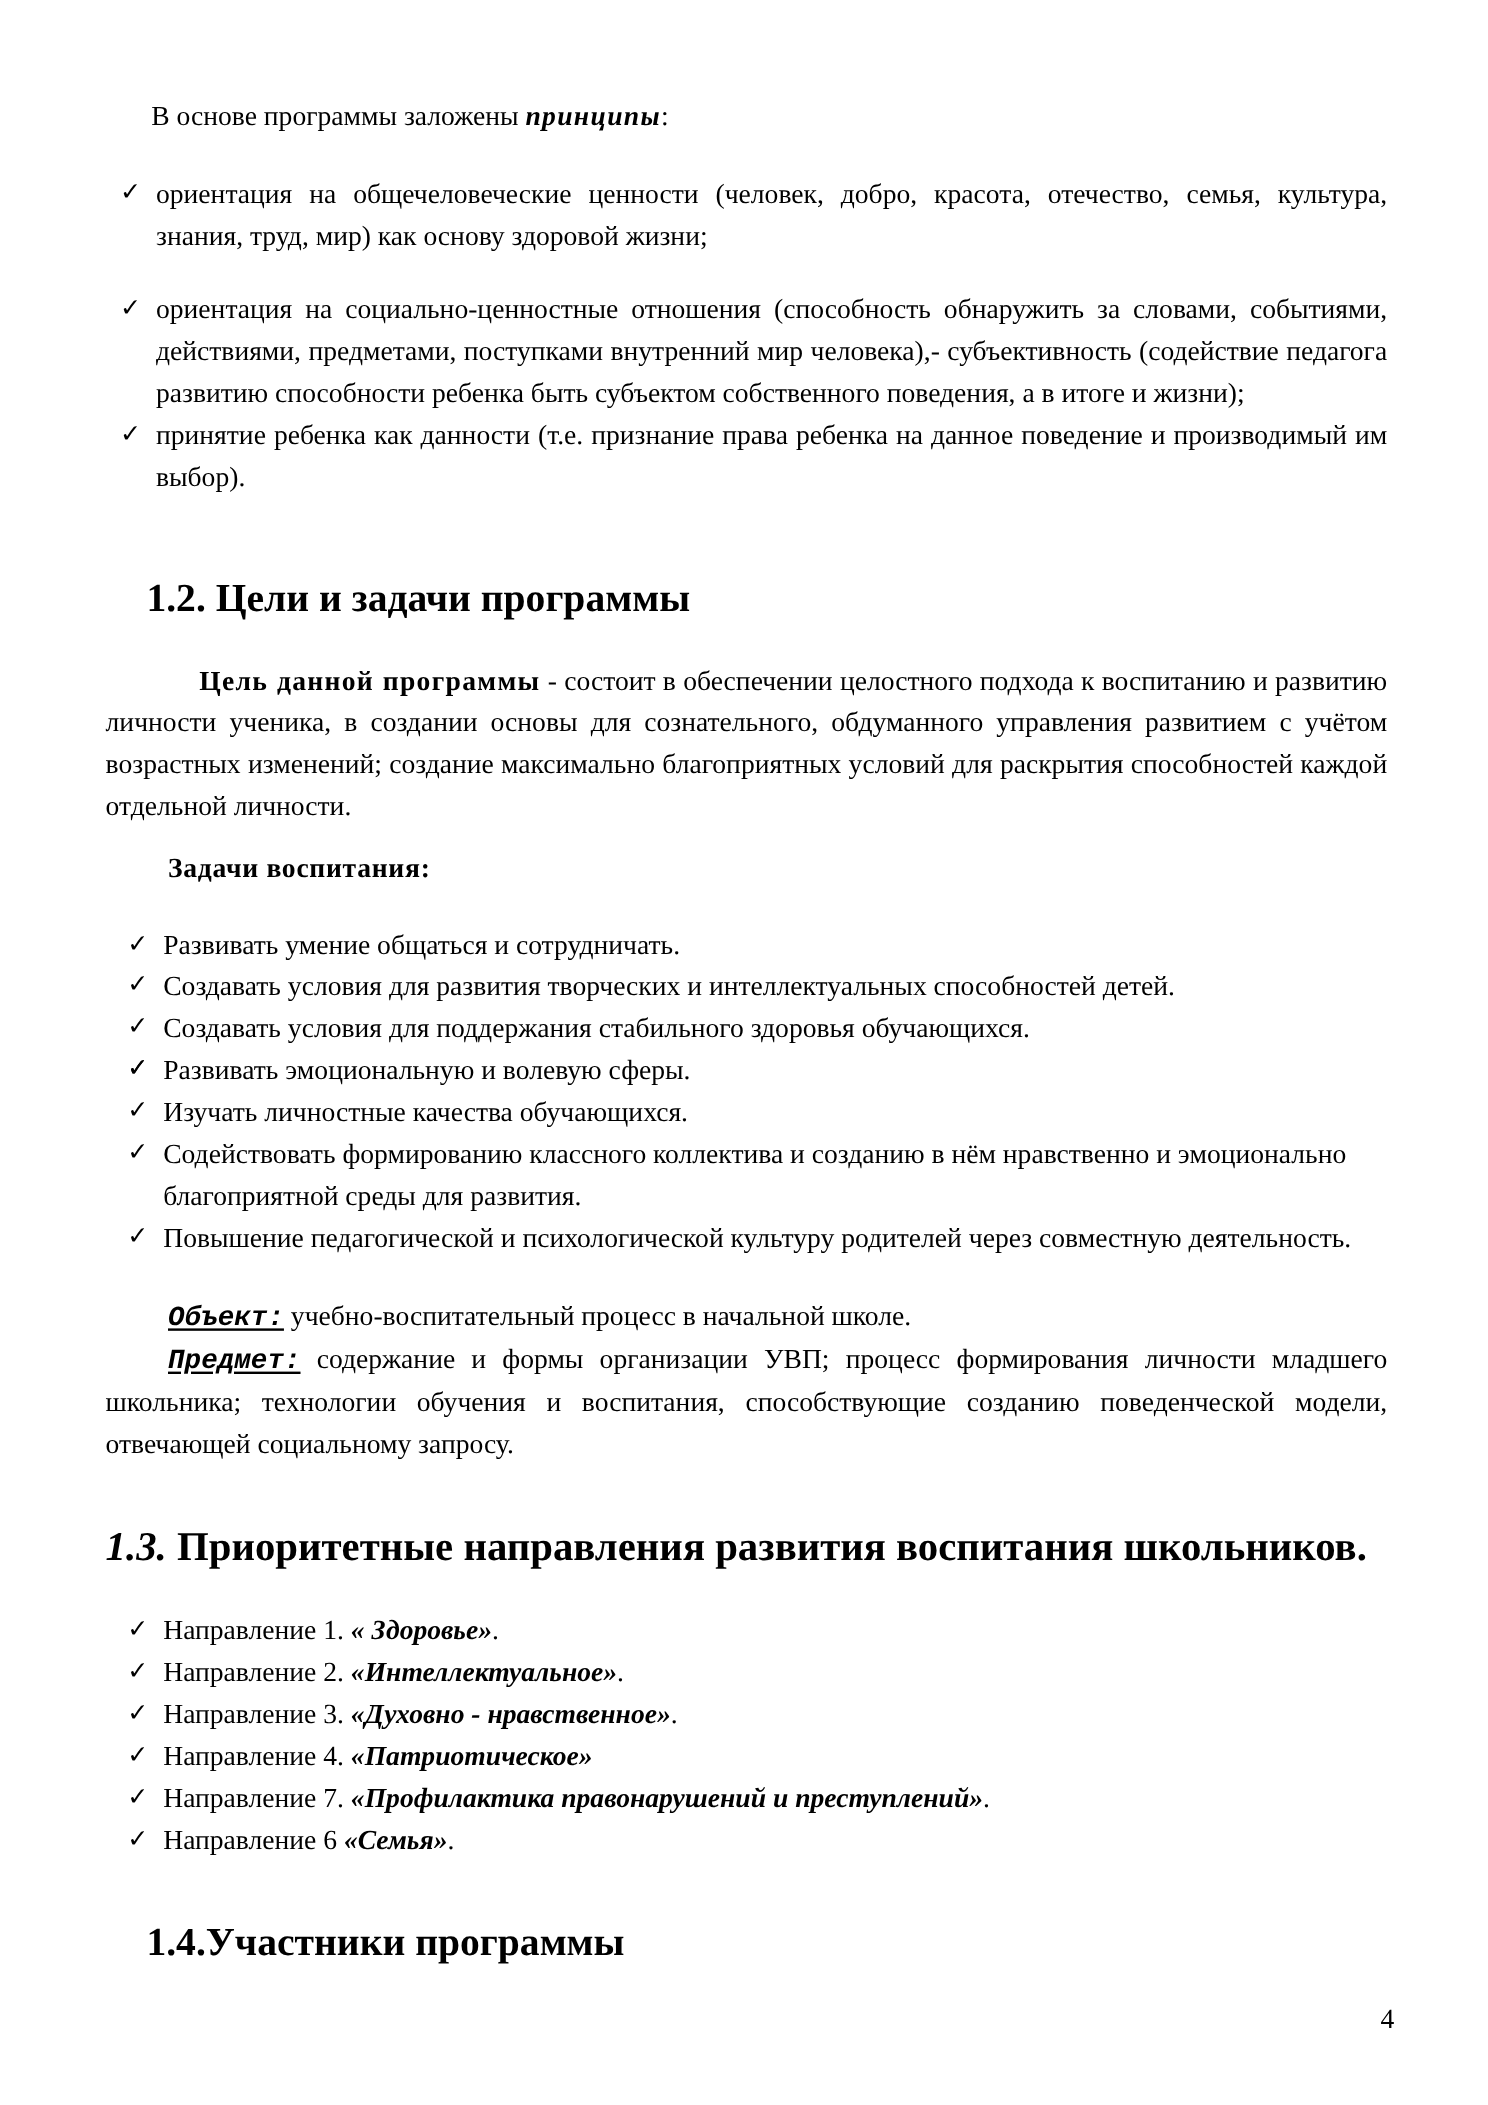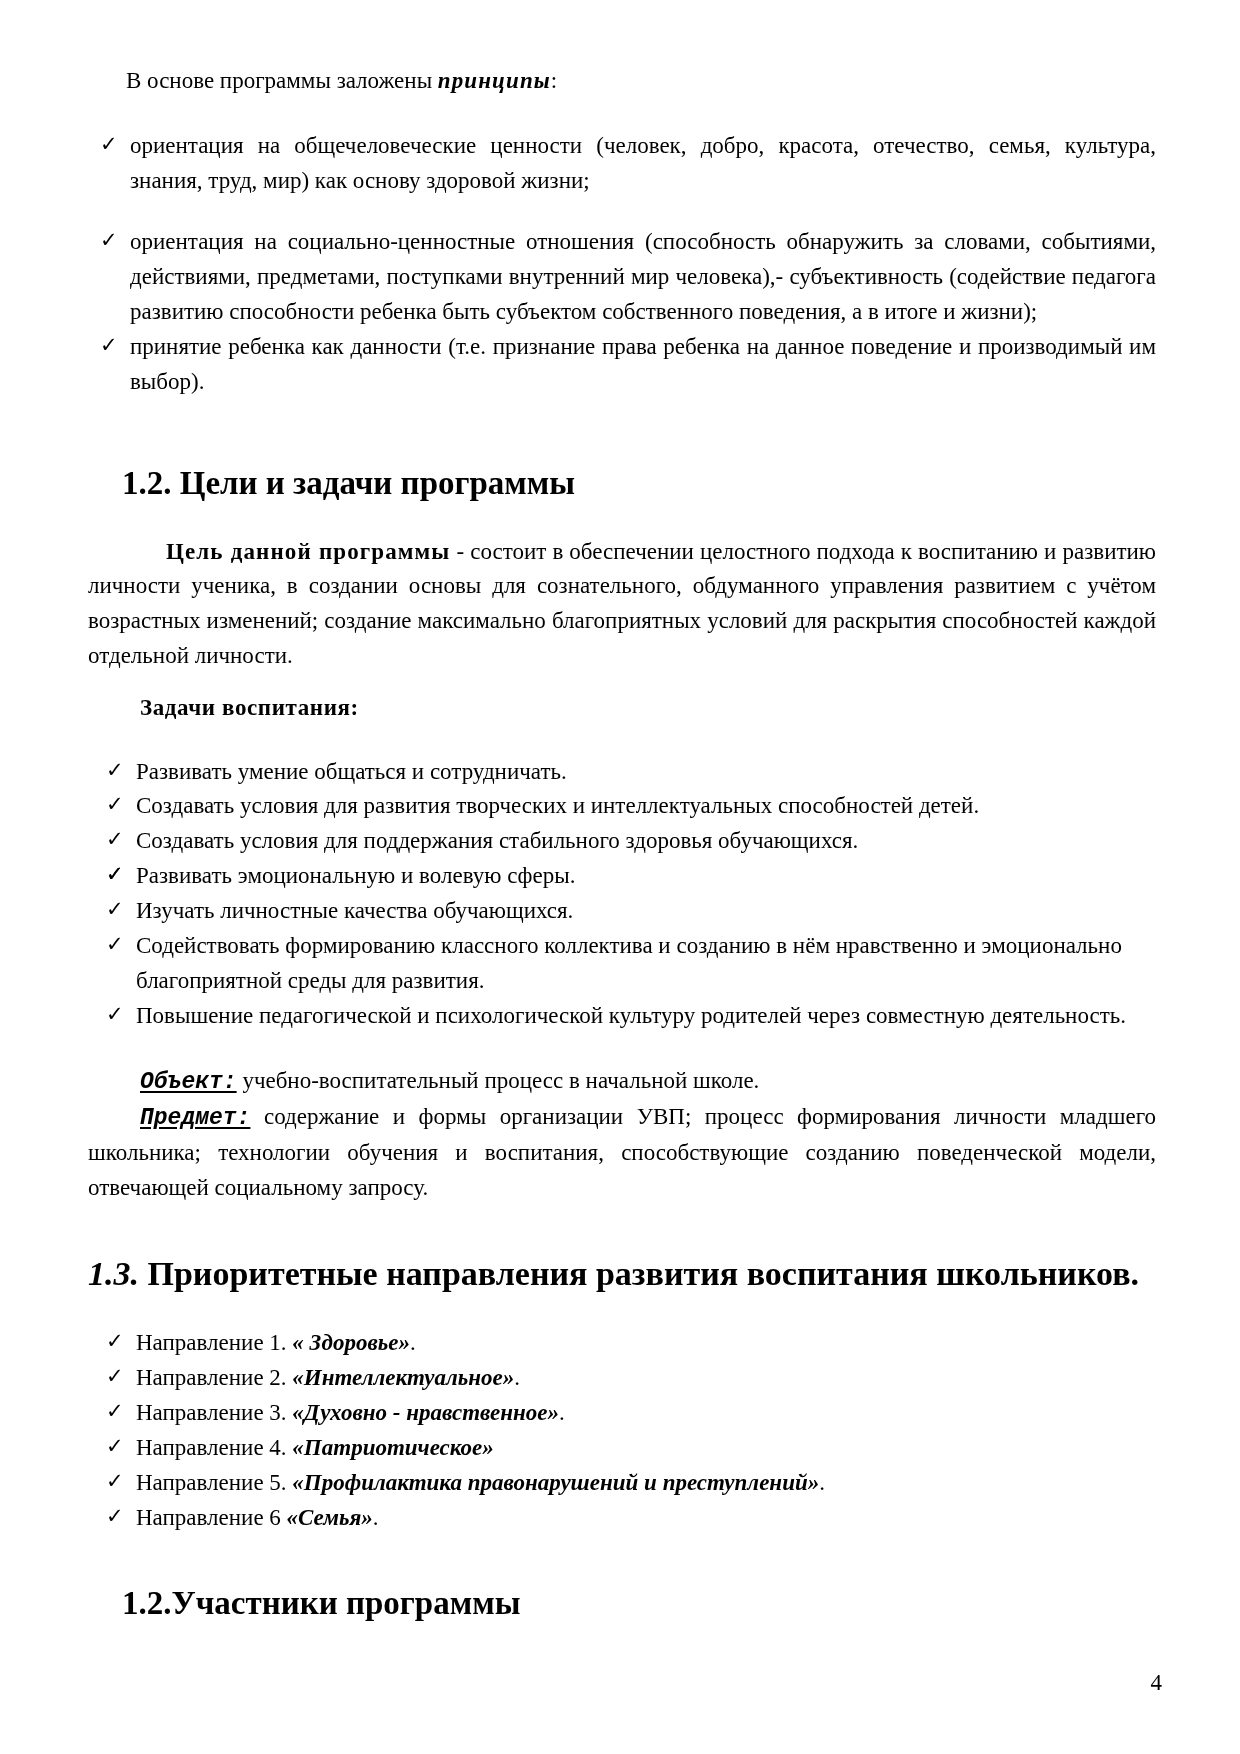--- a/index.html
+++ b/index.html
@@ -14,21 +14,21 @@
     background: #ffffff;
     box-sizing: border-box;
     padding: 0;
     overflow: hidden;
     font-family: "Liberation Serif", "DejaVu Serif", serif;
     color: #000000;
   }
   .content {
     position: absolute;
     left: 88px;
-    top: 64px;
+    top: 80px;
     width: 1068px;
   }
 
   
   .para {
     font-size: 23px;
     line-height: 1.52;
     text-align: justify;
     margin: 0;
   }
@@ -172,24 +172,24 @@
 
     <h2 class="h-wide"><span class="h-num-italic-prefix">1.3.</span><span> Приоритетные направления развития воспитания школьников.</span></h2>
 
     <div class="spacer-m"></div>
 
     <ul class="clist left narrow">
       <li class="tight"><span class="tick">✓</span><span>Направление 1. </span><span class="bi">« Здоровье»</span><span>.</span></li>
       <li class="tight"><span class="tick">✓</span><span>Направление 2. </span><span class="bi">«Интеллектуальное»</span><span>.</span></li>
       <li class="tight"><span class="tick">✓</span><span>Направление 3. </span><span class="bi">«Духовно - нравственное»</span><span>.</span></li>
       <li class="tight"><span class="tick">✓</span><span>Направление 4. </span><span class="bi">«Патриотическое»</span><span></span></li>
-      <li class="tight"><span class="tick">✓</span><span>Направление 5. </span><span class="bi">«Профилактика правонарушений и преступлений»</span><span>.</span></li>
+      <li class="tight"><span class="tick">✓</span><span>Направление 7. </span><span class="bi">«Профилактика правонарушений и преступлений»</span><span>.</span></li>
       <li class="tight"><span class="tick">✓</span><span>Направление 6 </span><span class="bi">«Семья»</span><span>.</span></li>
     </ul>
 
     <div class="spacer-l"></div>
 
-    <h2 class="h-num">1.2.Участники программы</h2>
+    <h2 class="h-num">1.4.Участники программы</h2>
 
   </div>
 
   <div class="page-number">4</div>
 </div>
 
 </body></html>

